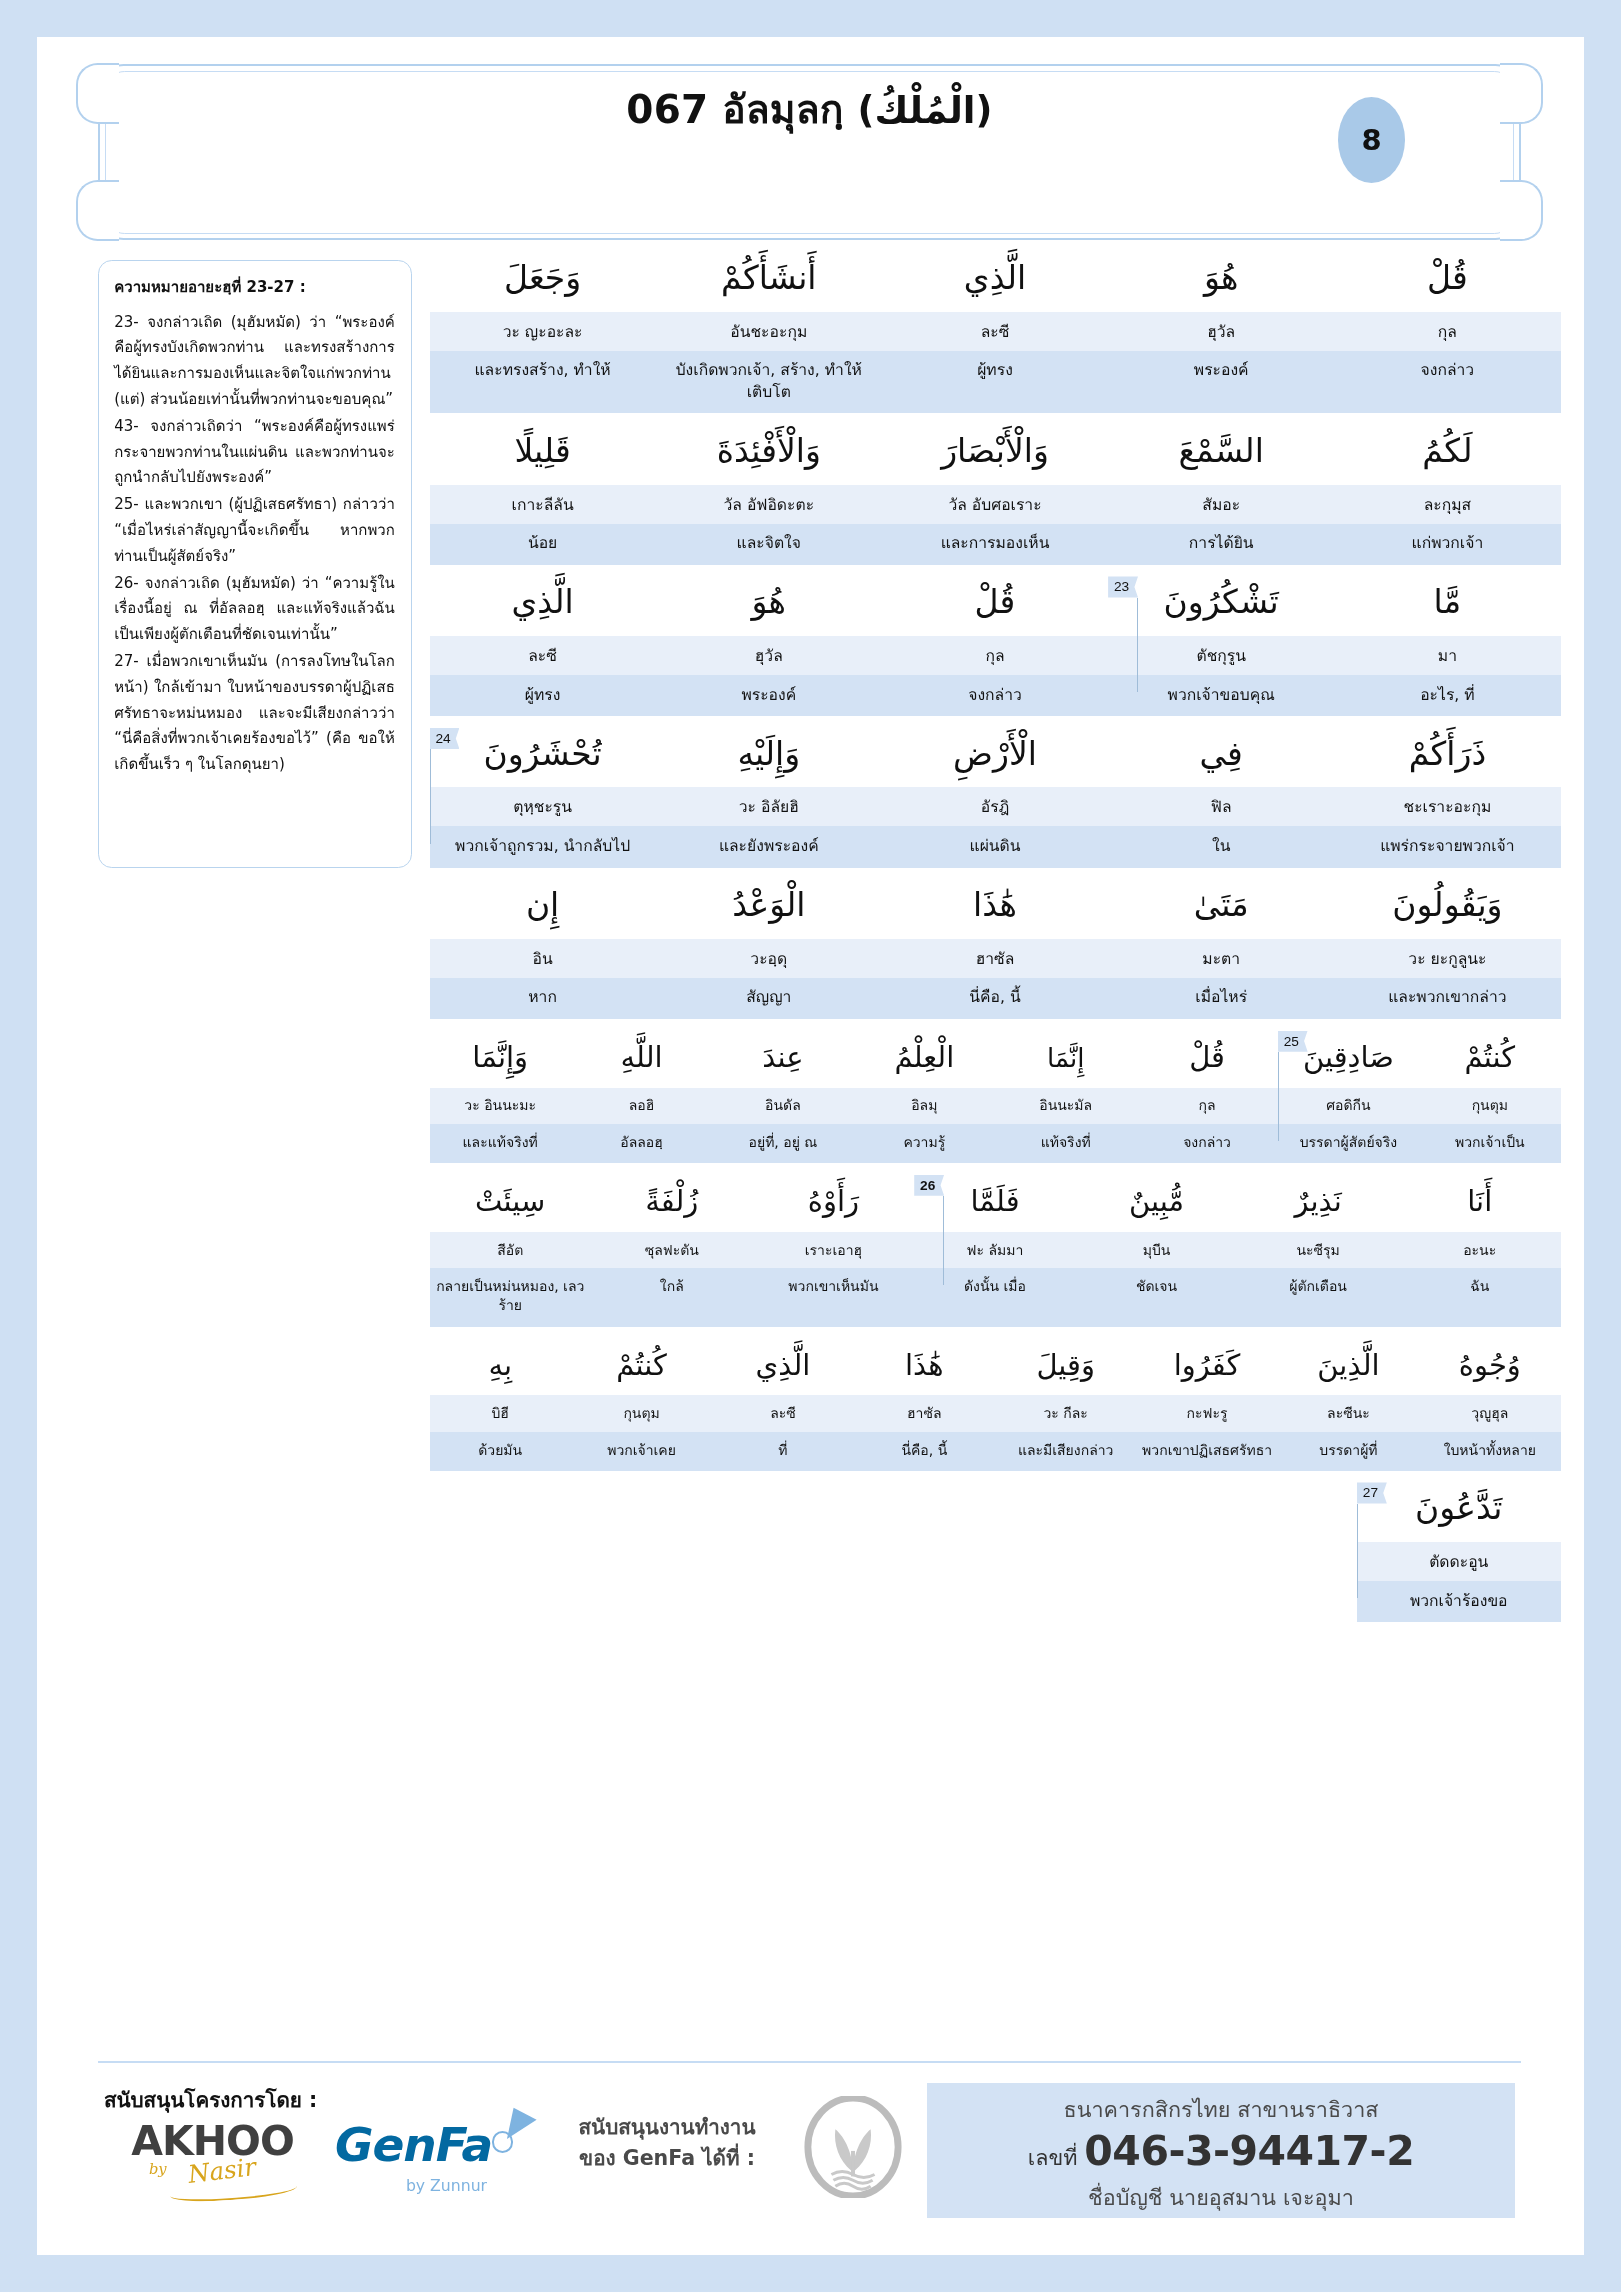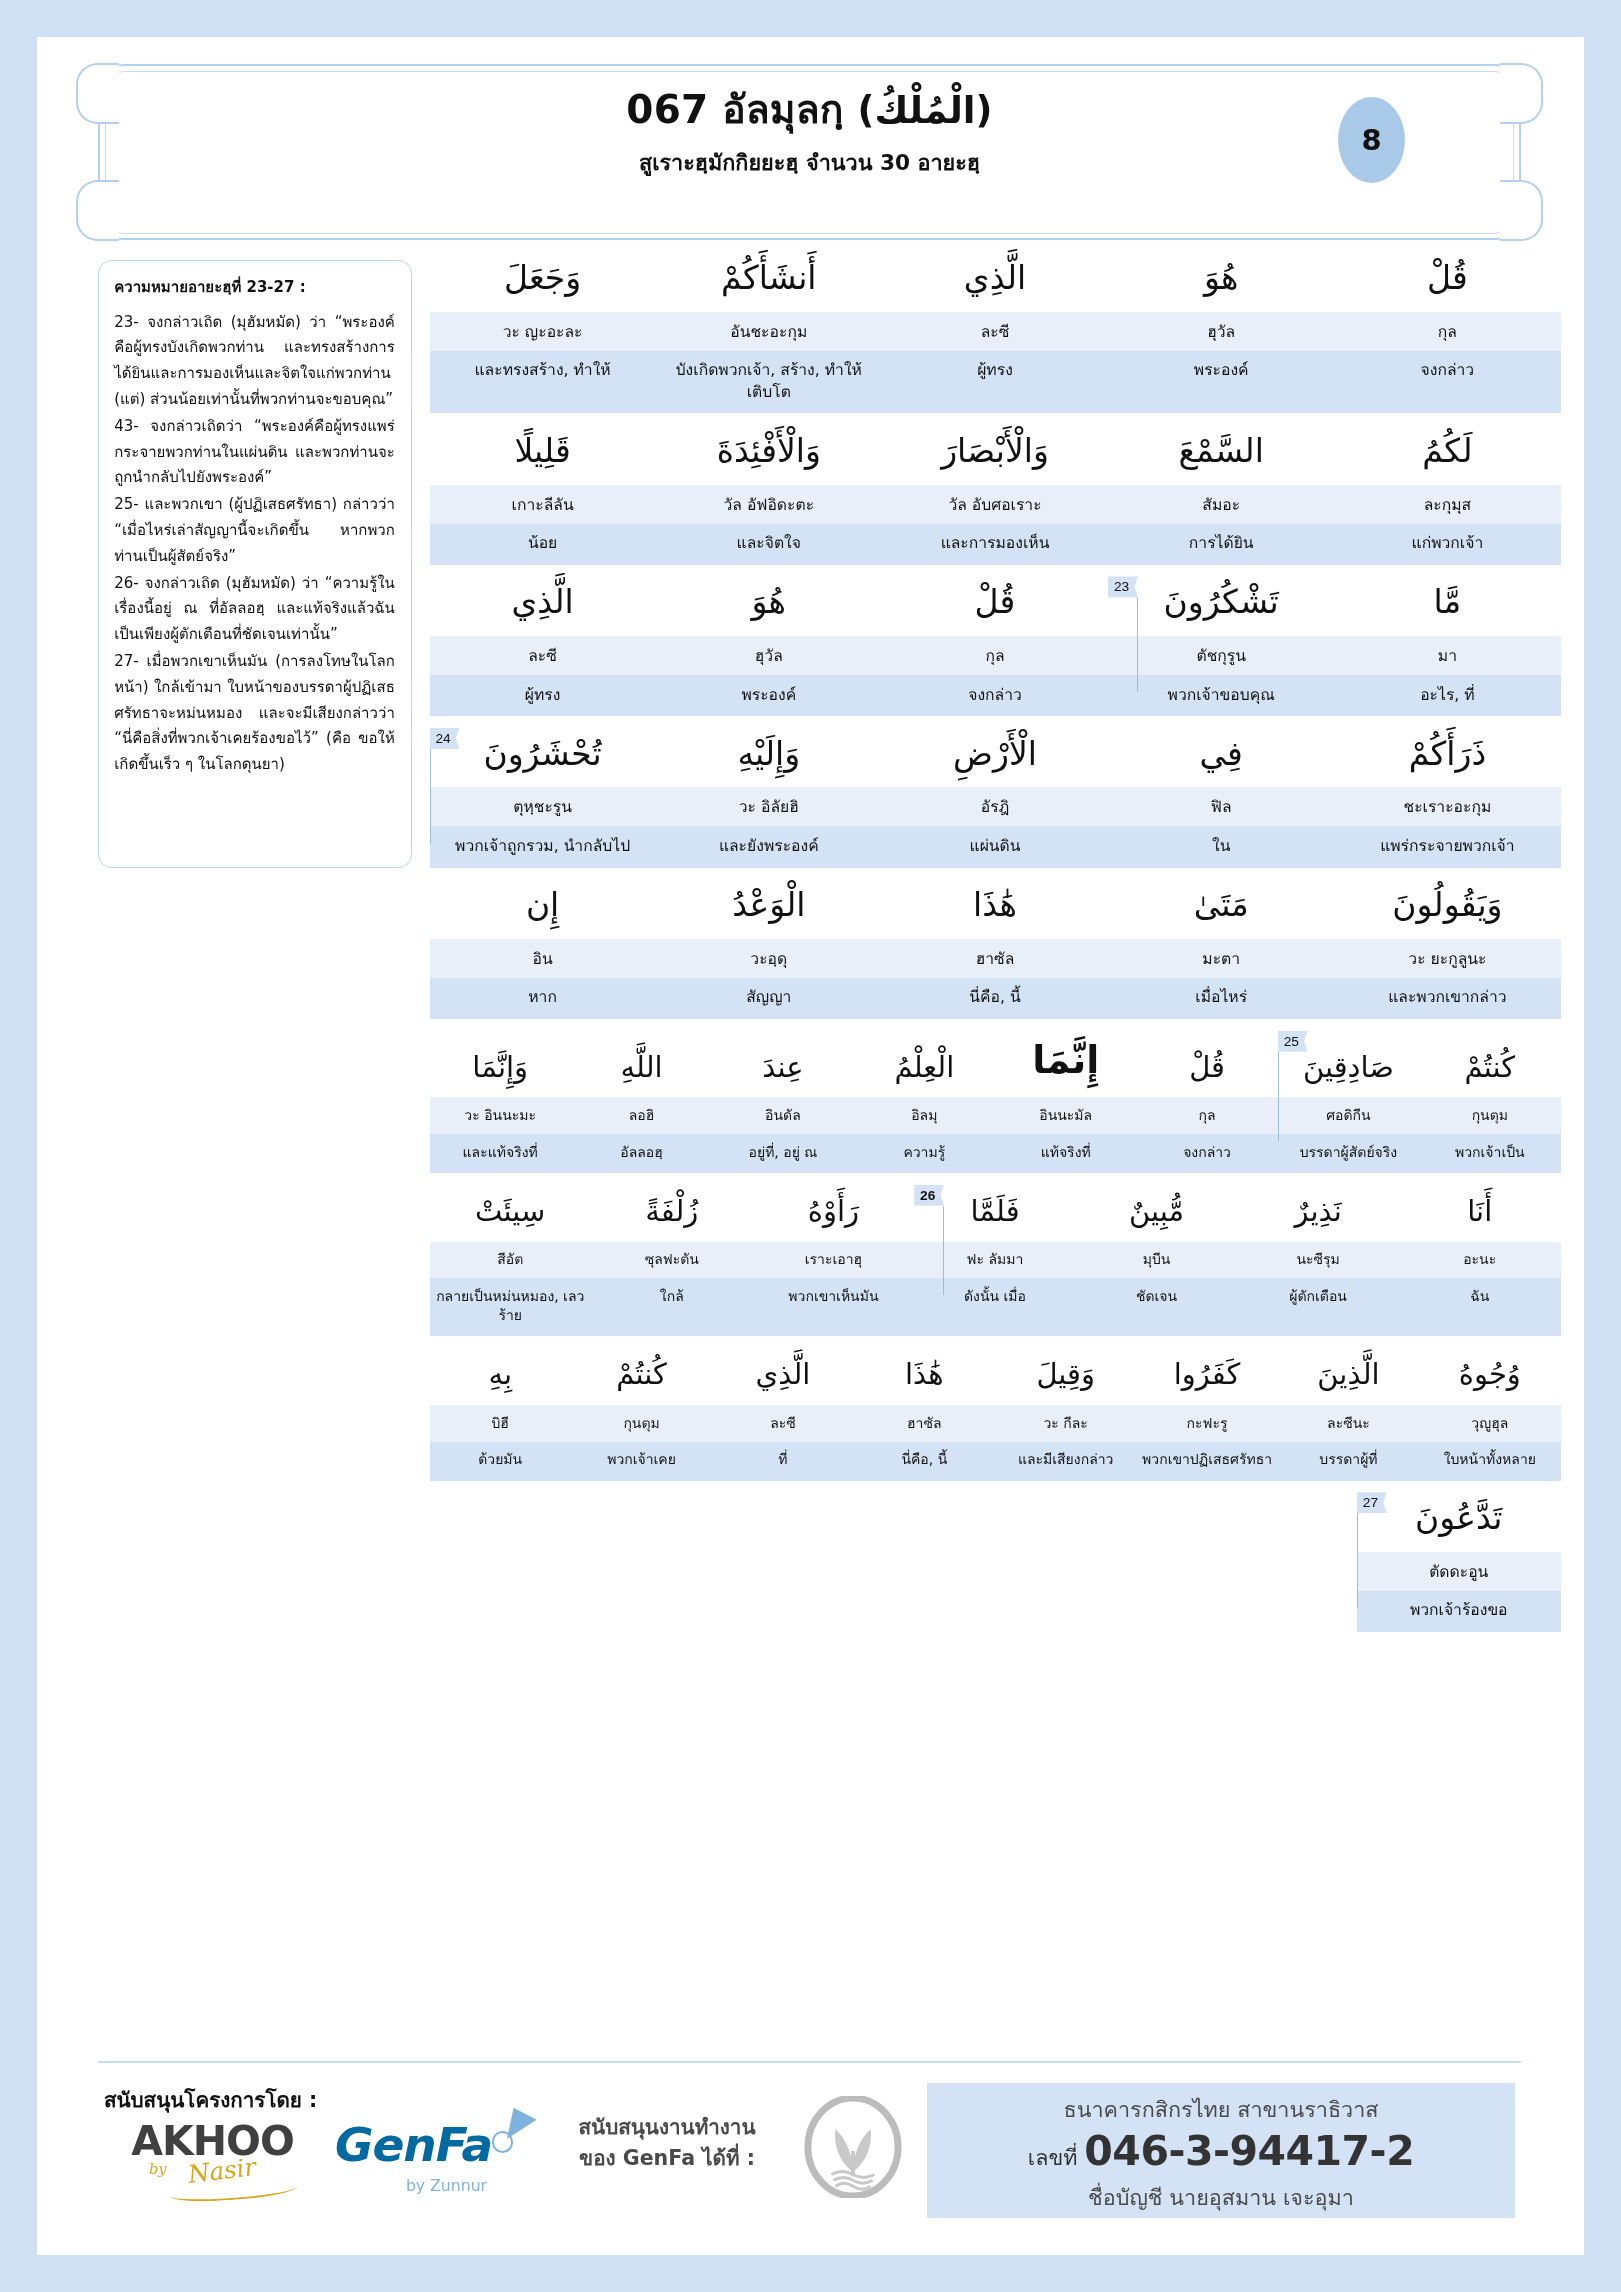--- a/index.html
+++ b/index.html
@@ -306,21 +306,20 @@
       <div class="header-notch l"></div>
       <div class="header-notch r"></div>
       <div class="header-notch l2"></div>
       <div class="header-notch r2"></div>
 
       <div class="header-center">
         <div class="surah-title">
           <span>067 อัลมุลกฺ</span>
           <span class="ar">(الْمُلْكُ)</span>
         </div>
-        <div class="surah-sub">สูเราะฮฺมักกิยยะฮฺ จำนวน 30 อายะฮฺ</div>
       </div>
 
       <div class="page-badge">8</div>
     </div>
 
     <div class="body-area">
 
       <div class="meaning-box">
         <div class="meaning-title">ความหมายอายะฮฺที่ 23-27 :</div>
         <div class="meaning-p">23- จงกล่าวเถิด (มุฮัมหมัด) ว่า “พระองค์คือผู้ทรงบังเกิดพวกท่าน และทรงสร้างการได้ยินและการมองเห็นและจิตใจแก่พวกท่าน (แต่) ส่วนน้อยเท่านั้นที่พวกท่านจะขอบคุณ”</div>
@@ -457,21 +456,21 @@
               <div class="th-cell">สัญญา</div>
               <div class="th-cell">หาก</div>
             </div>
           </div>
           <div class="spacer"></div>
           <div class="vrow">
             <div class="ar-row">
               <div class="ar-cell" style="font-size: 29px;">كُنتُمْ</div>
               <div class="ar-cell" style="font-size: 29px;">صَادِقِينَ</div>
               <div class="ar-cell" style="font-size: 29px;">قُلْ</div>
-              <div class="ar-cell" style="font-size: 38px; font-weight: bold;">إِنَّمَا</div>
+              <div class="ar-cell" style="font-size: 26px;">إِنَّمَا</div>
               <div class="ar-cell" style="font-size: 29px;">الْعِلْمُ</div>
               <div class="ar-cell" style="font-size: 29px;">عِندَ</div>
               <div class="ar-cell" style="font-size: 29px;">اللَّهِ</div>
               <div class="ar-cell" style="font-size: 29px;">وَإِنَّمَا</div>
             </div>
             <div class="tl-row">
               <div class="tl-cell" style="font-size: 14px;">กุนตุม</div>
               <div class="tl-cell" style="font-size: 14px;">ศอดิกีน</div>
               <div class="tl-cell" style="font-size: 14px;">กุล</div>
               <div class="tl-cell" style="font-size: 14px;">อินนะมัล</div>

